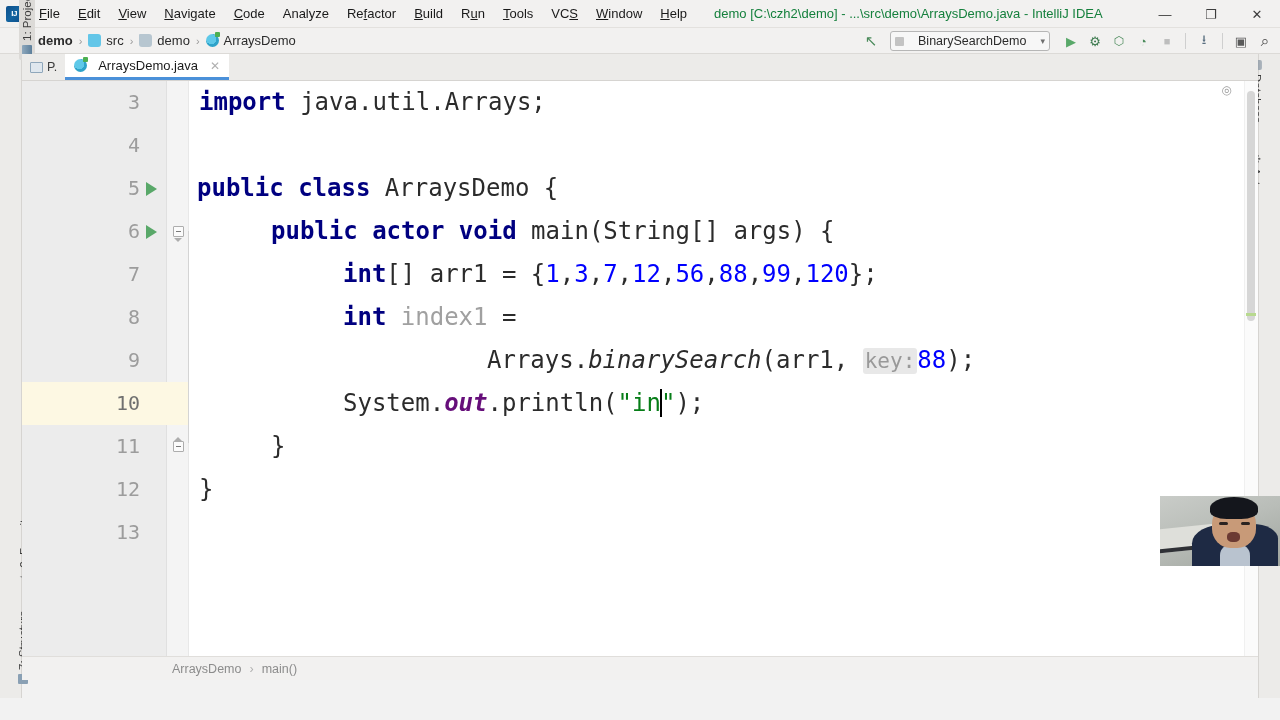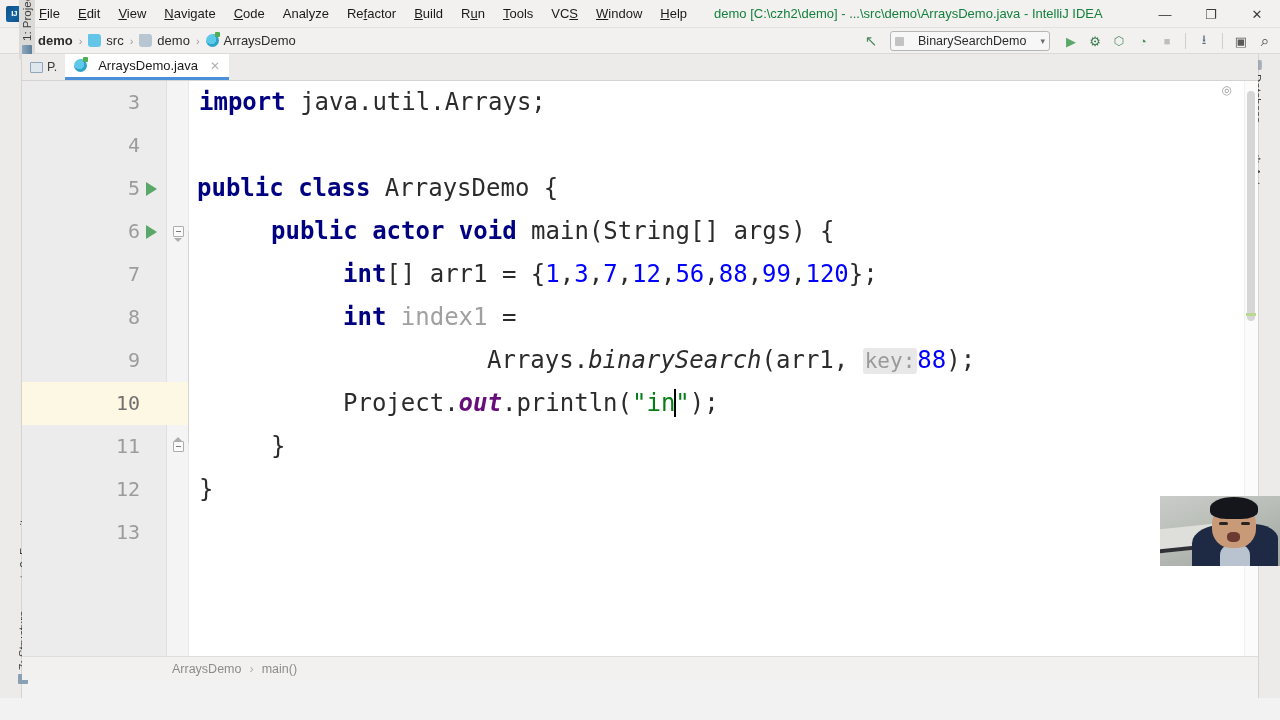--- a/index.html
+++ b/index.html
@@ -489,21 +489,21 @@
       <div class="code-text" style="top:86px; left:8px;"><span class="kw">public</span> <span class="kw">class</span><span> ArraysDemo {</span></div>
 
       <div class="code-text" style="top:129px; left:82px;"><span class="kw">public</span> <span class="kw">actor</span> <span class="kw">void</span><span> main(String[] args) {</span></div>
 
       <div class="code-text" style="top:172px; left:154px;"><span class="kw">int</span><span>[] arr1 = {</span><span class="num">1</span>,<span class="num">3</span>,<span class="num">7</span>,<span class="num">12</span>,<span class="num">56</span>,<span class="num">88</span>,<span class="num">99</span>,<span class="num">120</span><span>};</span></div>
 
       <div class="code-text" style="top:215px; left:154px;"><span class="kw">int</span><span class="unused"> index1</span><span> =</span></div>
 
       <div class="code-text" style="top:258px; left:298px;"><span>Arrays.</span><span class="ital">binarySearch</span><span>(arr1, </span><span class="hint">key:</span><span class="num">88</span><span>);</span></div>
 
-      <div class="code-text" style="top:301px; left:154px;"><span>Project.</span><span class="statf">out</span><span>.println(</span><span class="str">"in</span><span class="caret"></span><span class="str">"</span><span>);</span></div>
+      <div class="code-text" style="top:301px; left:154px;"><span>System.</span><span class="statf">out</span><span>.println(</span><span class="str">"in</span><span class="caret"></span><span class="str">"</span><span>);</span></div>
 
       <div class="code-text" style="top:344px; left:82px;"><span>}</span></div>
 
       <div class="code-text" style="top:387px; left:10px;"><span>}</span></div>
     </div>
 
     <div class="scroll-col">
       <div class="scroll-thumb"></div>
       <div class="marker-green"></div>
     </div>

